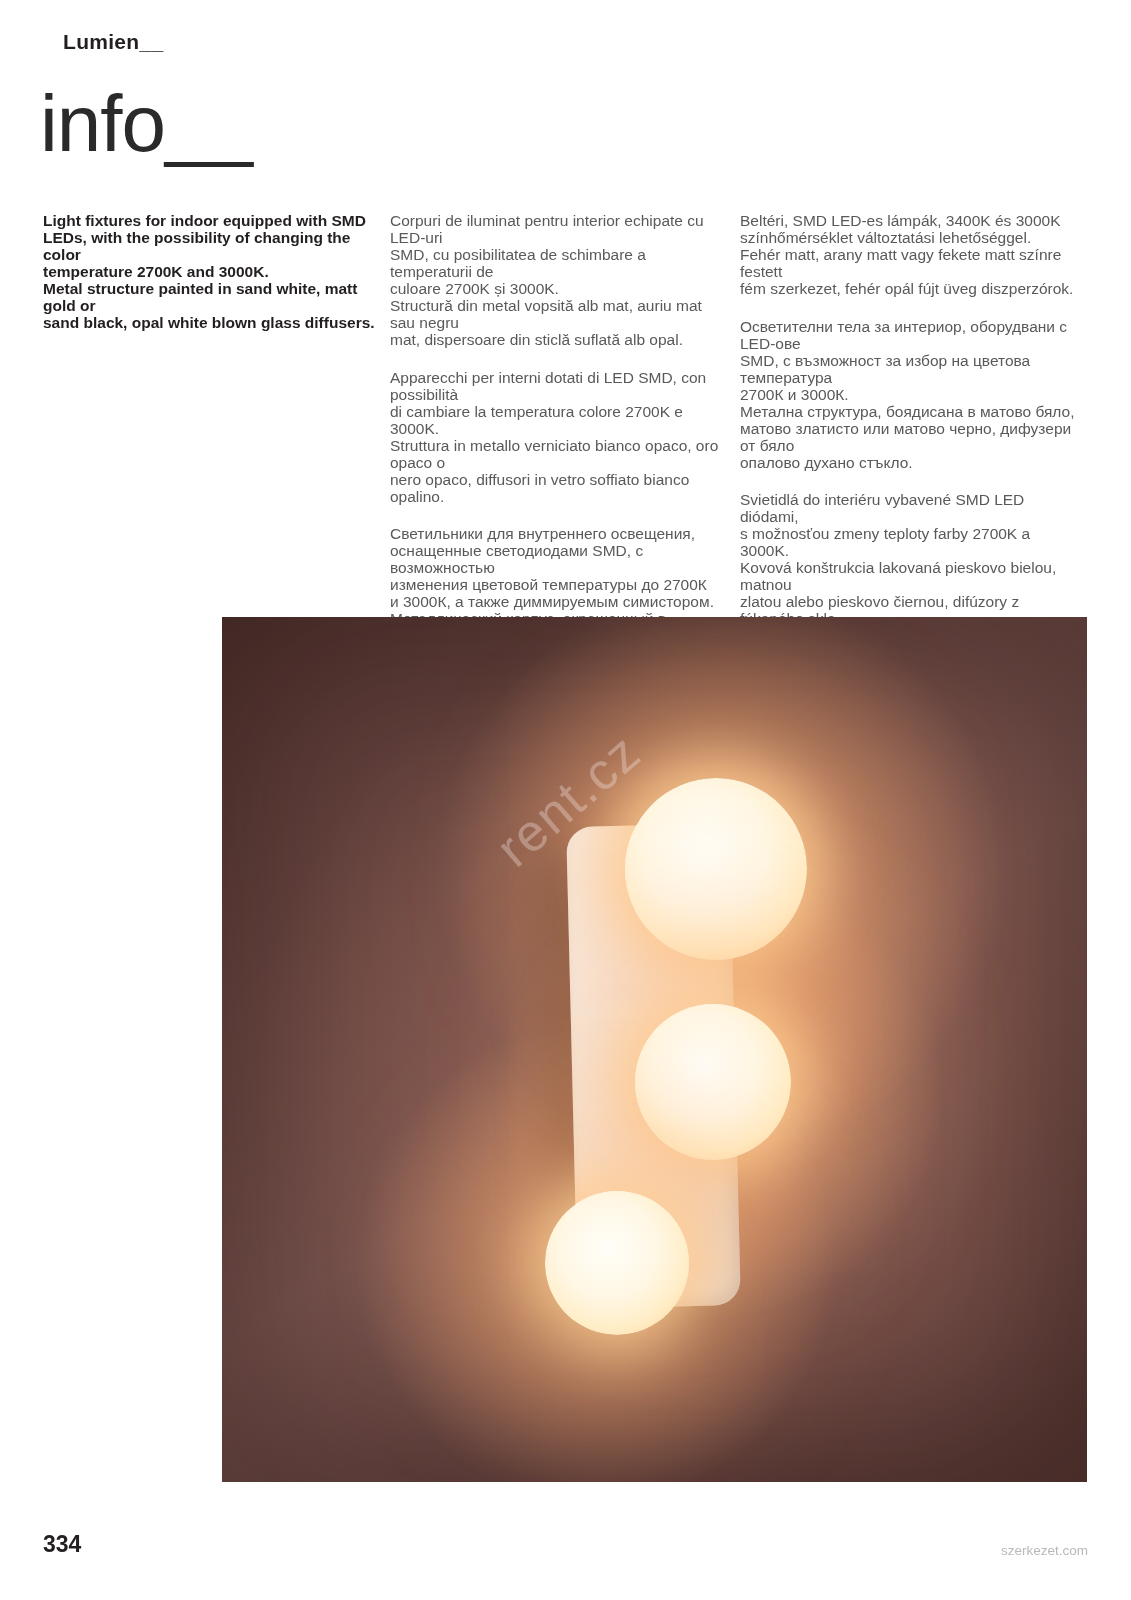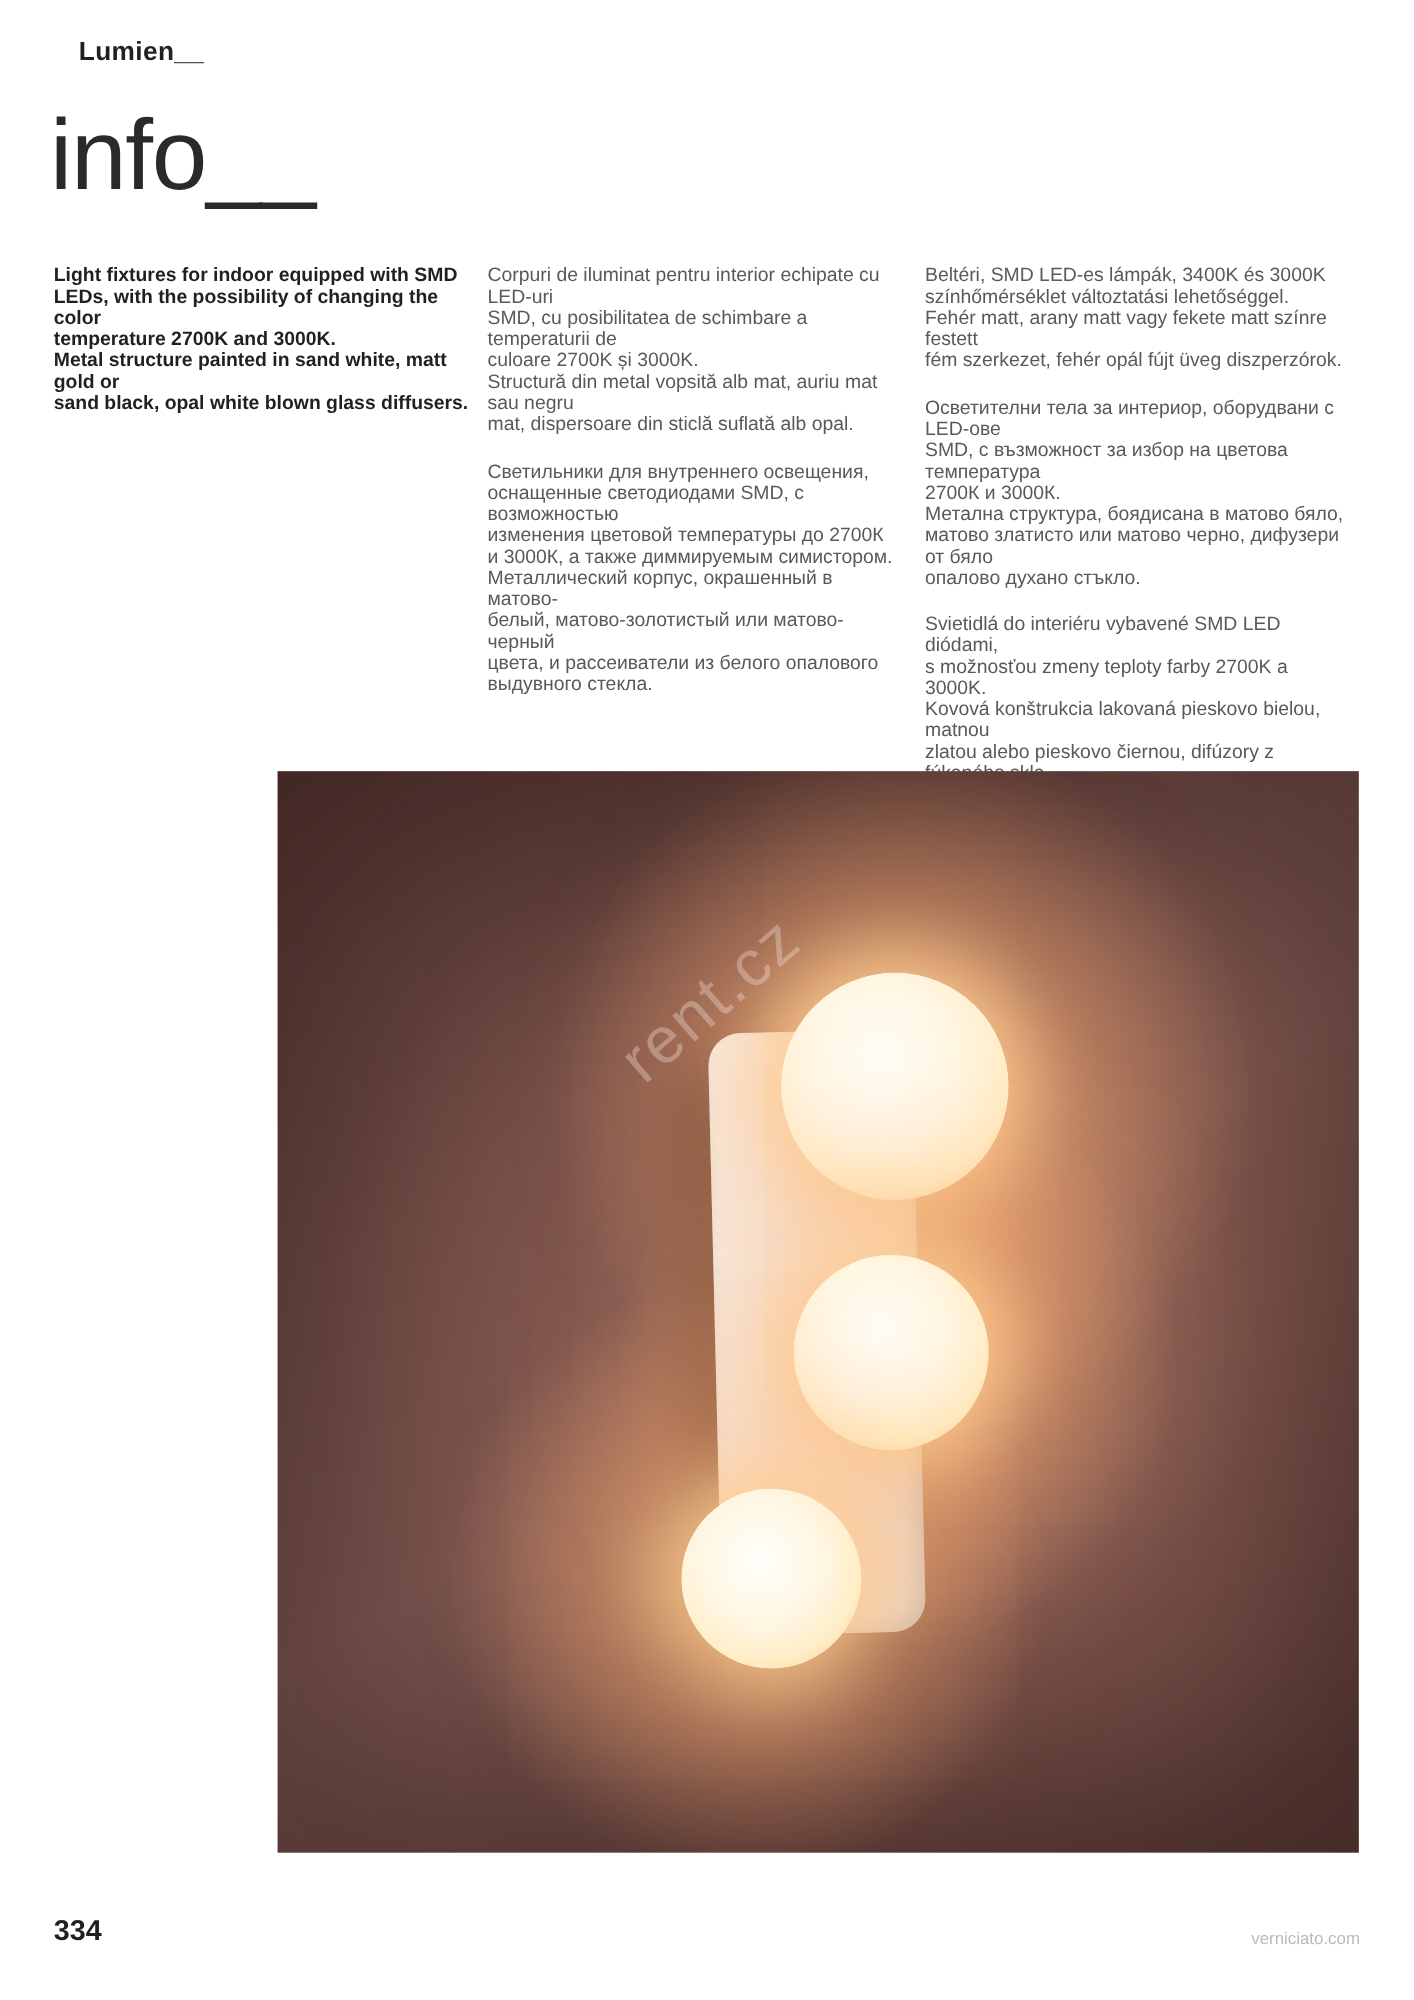--- a/index.html
+++ b/index.html
@@ -99,20 +99,24 @@
 Metal structure painted in sand white, matt gold or
 sand black, opal white blown glass diffusers.</p>
   </div>
 
   <div class="col col-2">
     <p>Corpuri de iluminat pentru interior echipate cu LED-uri
 SMD, cu posibilitatea de schimbare a temperaturii de
 culoare 2700K și 3000K.
 Structură din metal vopsită alb mat, auriu mat sau negru
 mat, dispersoare din sticlă suflată alb opal.</p>
+    <p>Apparecchi per interni dotati di LED SMD, con possibilità
+di cambiare la temperatura colore 2700K e 3000K.
+Struttura in metallo verniciato bianco opaco,  oro opaco o
+nero opaco, diffusori in vetro soffiato bianco opalino.</p>
     <p>Светильники для внутреннего освещения,
 оснащенные светодиодами SMD, с возможностью
 изменения цветовой температуры до 2700К
 и 3000К, а также диммируемым симистором.
 Металлический корпус, окрашенный в матово-
 белый, матово-золотистый или матово-черный
 цвета, и рассеиватели из белого опалового
 выдувного стекла.</p>
   </div>
 
@@ -139,15 +143,15 @@
     <div class="glow glow-middle"></div>
     <div class="glow glow-bottom"></div>
     <div class="backplate"></div>
     <div class="sphere sphere-top"></div>
     <div class="sphere sphere-middle"></div>
     <div class="sphere sphere-bottom"></div>
     <div class="watermark">rent.cz</div>
   </div>
 
   <div class="page-number">334</div>
-  <div class="website">verniciato.com</div>
+  <div class="website">szerkezet.com</div>
 
 </div>
 
 </body></html>

